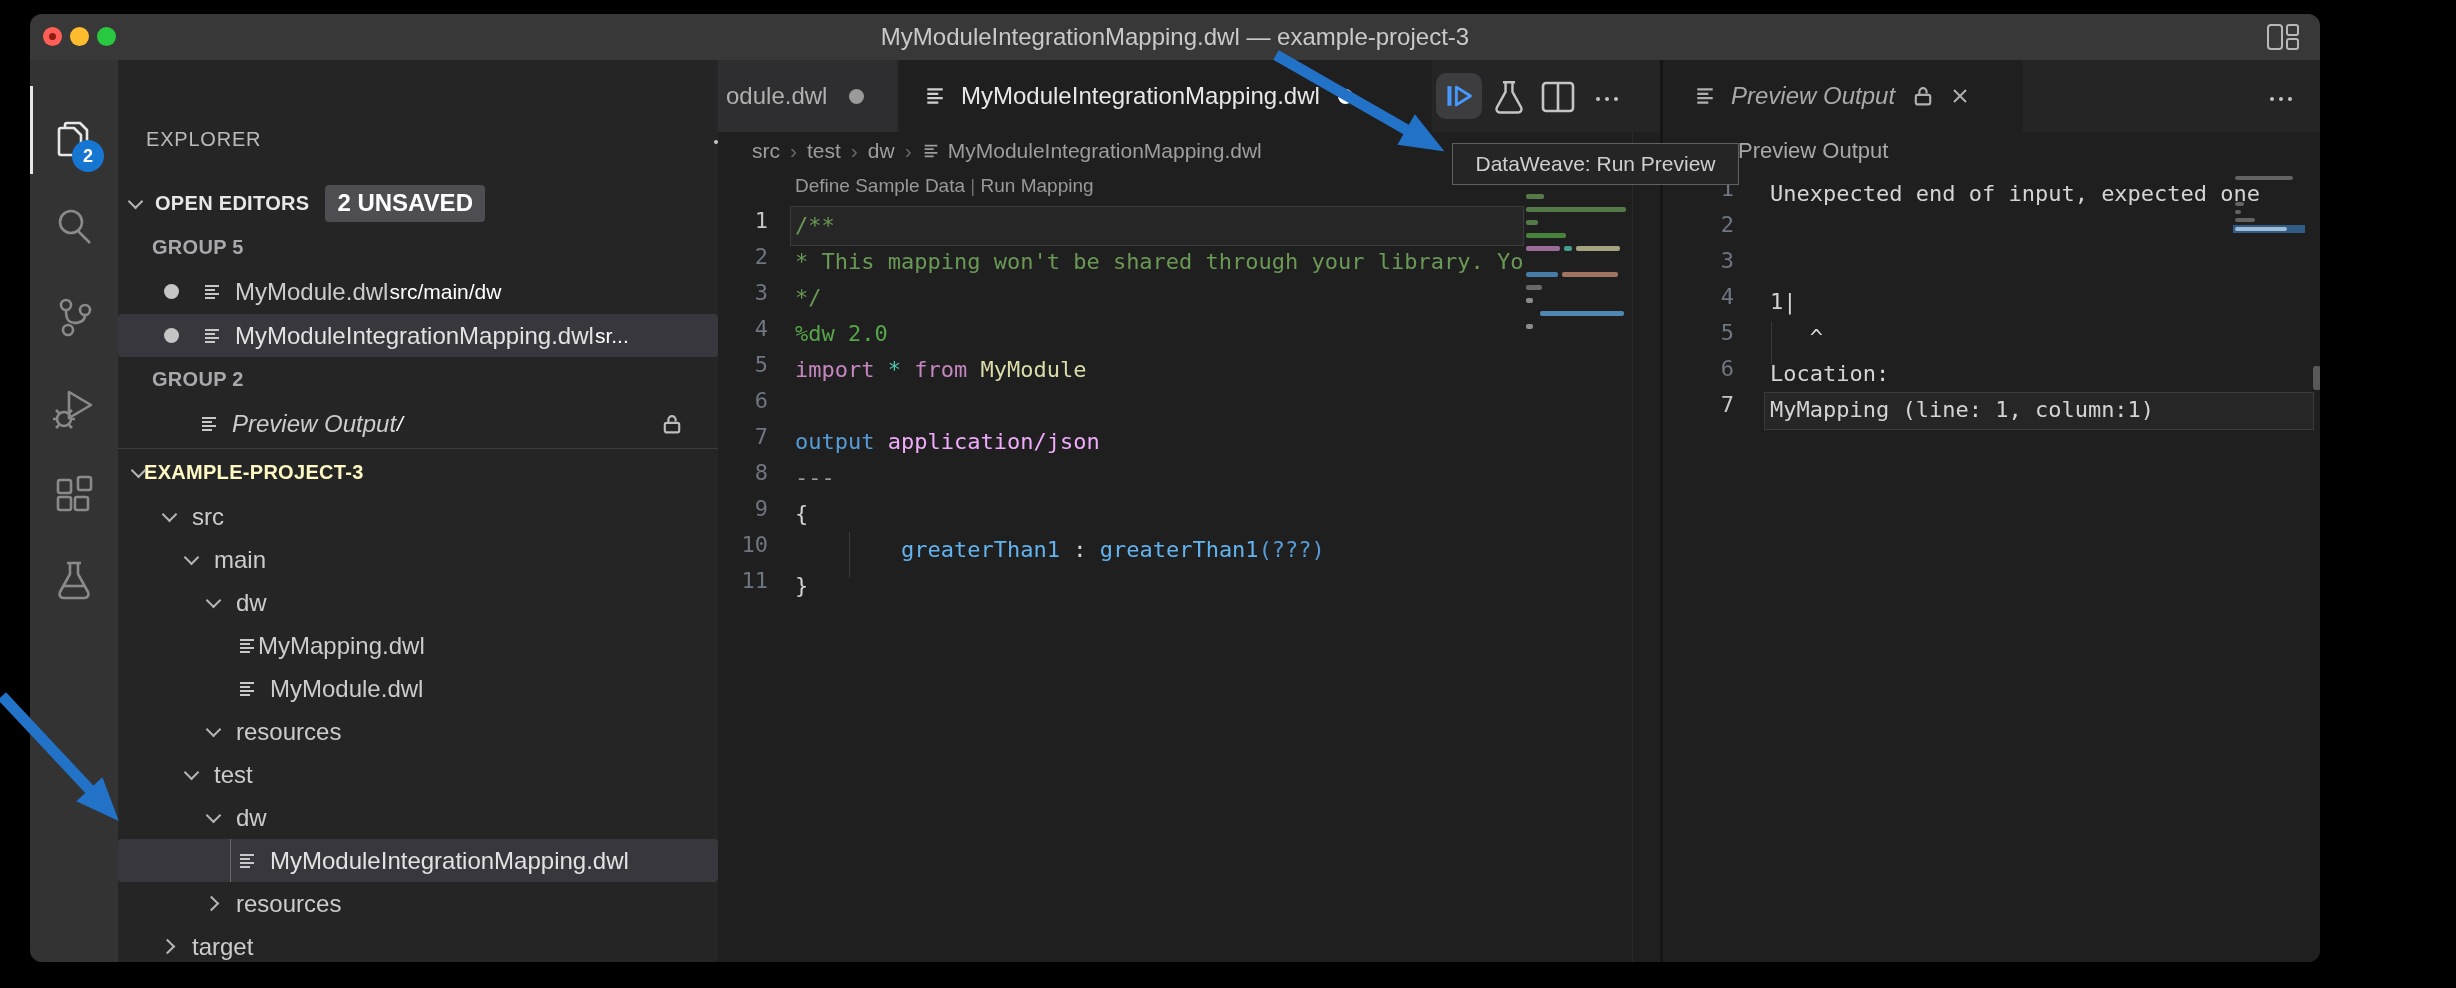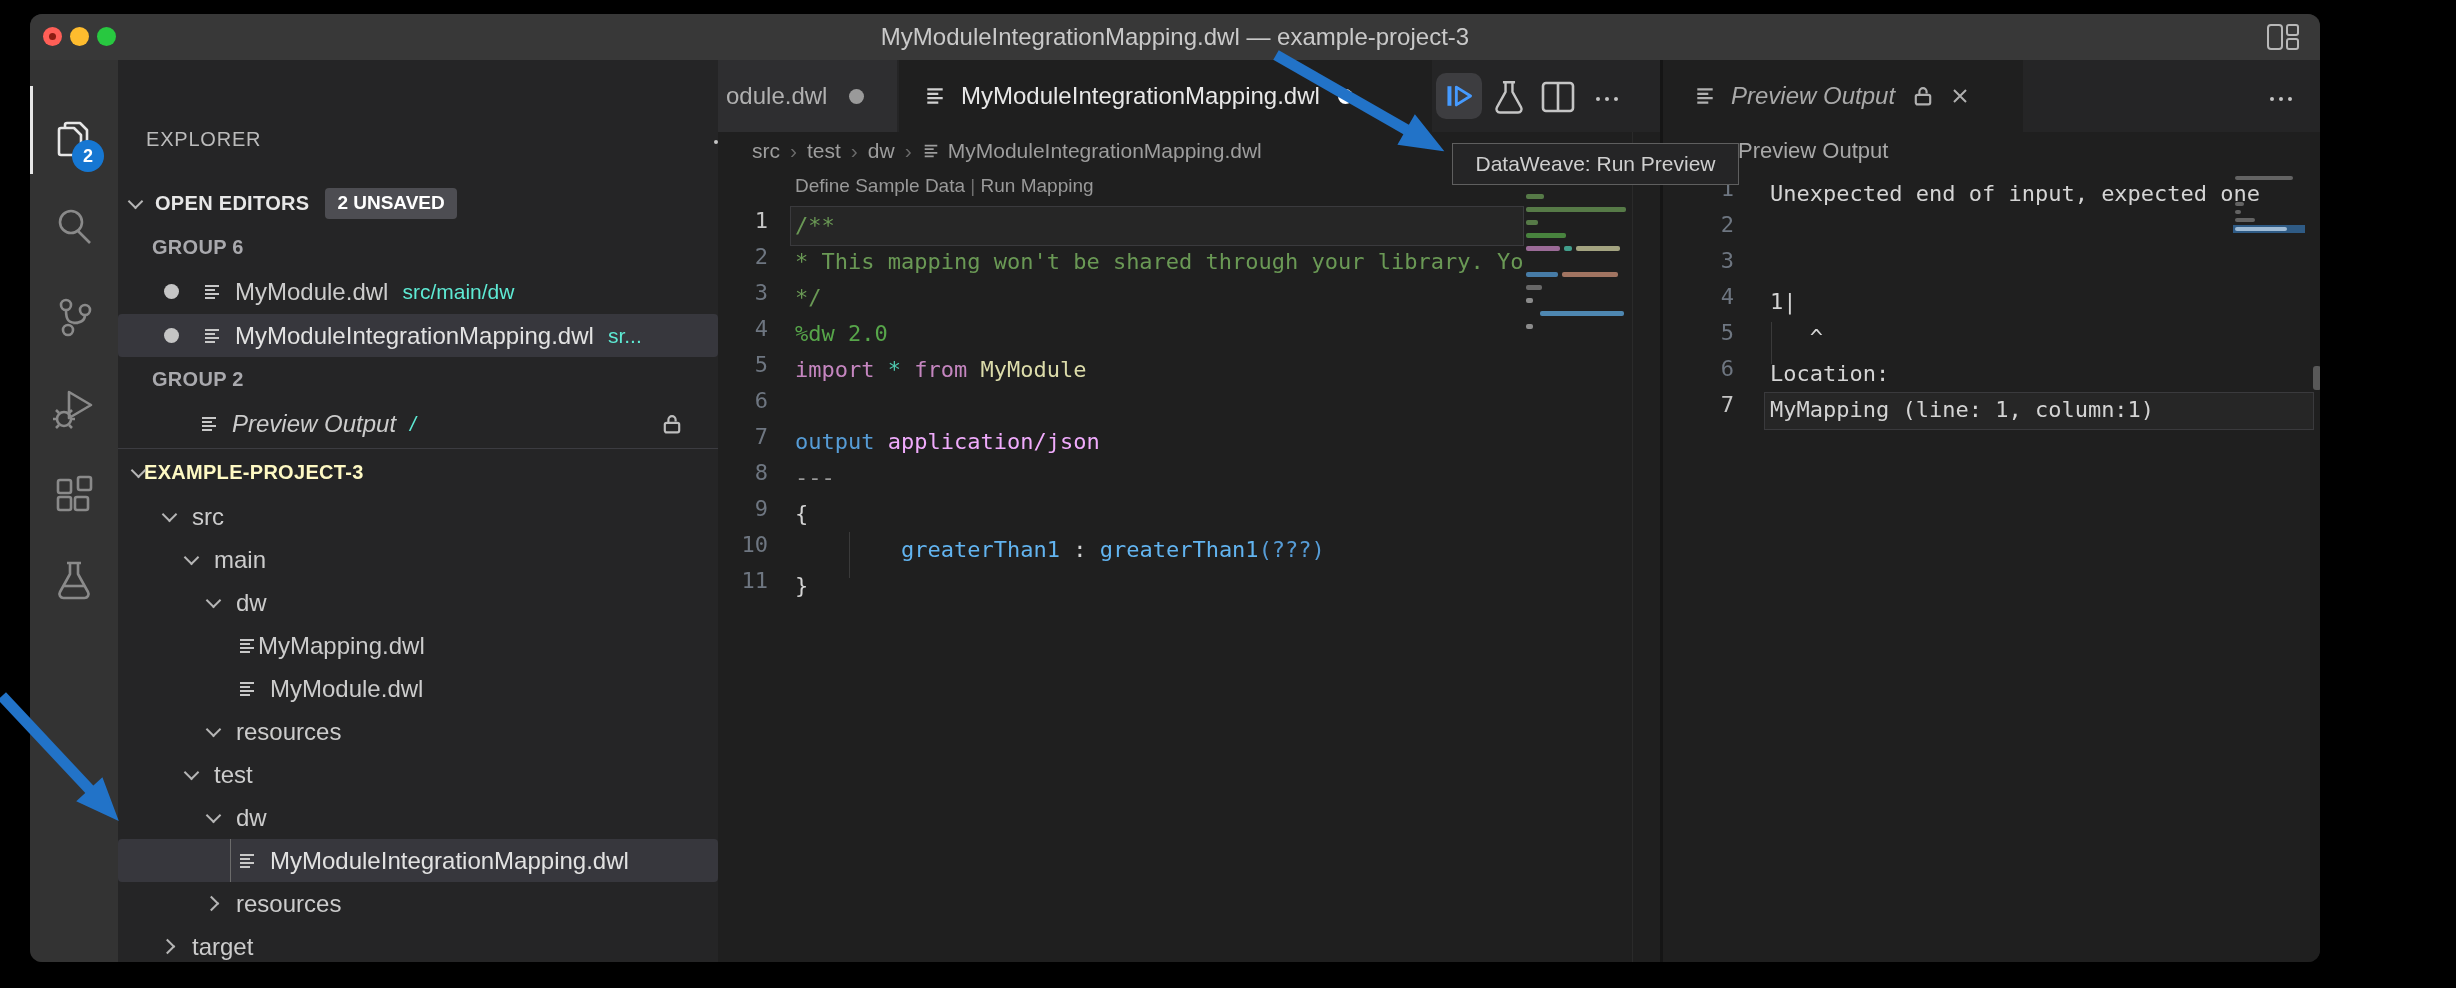--- a/index.html
+++ b/index.html
@@ -14,26 +14,26 @@
   #activitybar{left:0;top:46px;width:88px;height:902px;background:#333333;}
   .act-icon{left:21px;width:46px;height:46px;display:flex;align-items:center;justify-content:center;}
   .act-badge{left:42px;width:32px;height:32px;border-radius:50%;background:#1677d2;color:#fff;font-size:18px;
     font-weight:bold;display:flex;align-items:center;justify-content:center;}
   
   #sidebar{left:88px;top:46px;width:600px;height:902px;background:#252526;}
   .sb-row{left:0;width:600px;height:43px;display:flex;align-items:center;}
   .sb-sel{background:#37373d;border-radius:4px;}
   .sect{font-size:20px;font-weight:bold;color:#b8b8bc;letter-spacing:.3px;}
   .fname{font-size:24px;color:#cccccc;white-space:pre;}
-  .fdesc{font-size:21px;color:#5eead4;margin-left:14px;white-space:pre;}
+  .fdesc{font-size:21px;color:#ffffff;margin-left:1px;white-space:pre;}
   .dot{width:15px;height:15px;border-radius:50%;background:#c5c5c5;}
   .chev{width:9px;height:9px;border-right:2px solid #b5b5b5;border-bottom:2px solid #b5b5b5;display:inline-block;}
   .chev-d{transform:rotate(45deg);}
   .chev-r{transform:rotate(-45deg);}
-  .badge-pill{background:#4d4d52;color:#fff;font-size:19px;font-weight:bold;border-radius:4px;
+  .badge-pill{background:#4d4d52;color:#fff;font-size:24px;font-weight:bold;border-radius:4px;
     padding:4px 12px 5px 12px;}
   .dots{display:flex;gap:5px;align-items:center;}
   .dots i{width:4px;height:4px;border-radius:50%;background:#c5c5c5;display:block;}
   
   #tabstrip{left:688px;top:46px;width:1602px;height:72px;background:#252526;}
   .tab{top:0;height:72px;display:flex;align-items:center;}
   .mono{font-family:"DejaVu Sans Mono",monospace;}
   .code-row{height:36px;line-height:36px;font-size:22px;white-space:pre;overflow:hidden;}
   .lnum{font-family:"DejaVu Sans Mono",monospace;color:#6e7681;font-size:22px;text-align:right;}
   .tok-com{color:#6A9955;} .tok-dir{color:#57A64A;} .tok-kw{color:#C586C0;} .tok-star{color:#4EC9B0;}
@@ -117,21 +117,21 @@
         <i></i>
         <i></i>
       </div>
 
     <div class="abs sb-row" style="top:122px;">
       <span class="chev chev-d" style="margin:0 0 4px 12px;"></span>
       <span class="sect" style="margin-left:14px;color:#e7e7e7;">OPEN EDITORS</span>
       <span class="badge-pill" style="margin-left:16px;">2 UNSAVED</span>
     </div>
     <div class="abs sb-row" style="top:166px;">
-      <span class="sect" style="margin-left:34px;color:#a9a9ad;">GROUP 6</span>
+      <span class="sect" style="margin-left:34px;color:#a9a9ad;">GROUP 5</span>
     </div>
     <div class="abs sb-row" style="top:210px;">
       <span class="dot" style="margin-left:46px;"></span>
       <svg style="margin-left:22px;" width="22" height="20" viewBox="0 0 20 20">
           <path d="M3 4h14M3 8h10M3 12h14M3 16h10" stroke="#c8c8c8" stroke-width="2"></path>
         </svg>
       <span class="fname" style="margin-left:12px;">MyModule.dwl</span>
       <span class="fdesc">src/main/dw</span>
     </div>
     <div class="abs sb-row sb-sel" style="top:254px;">

